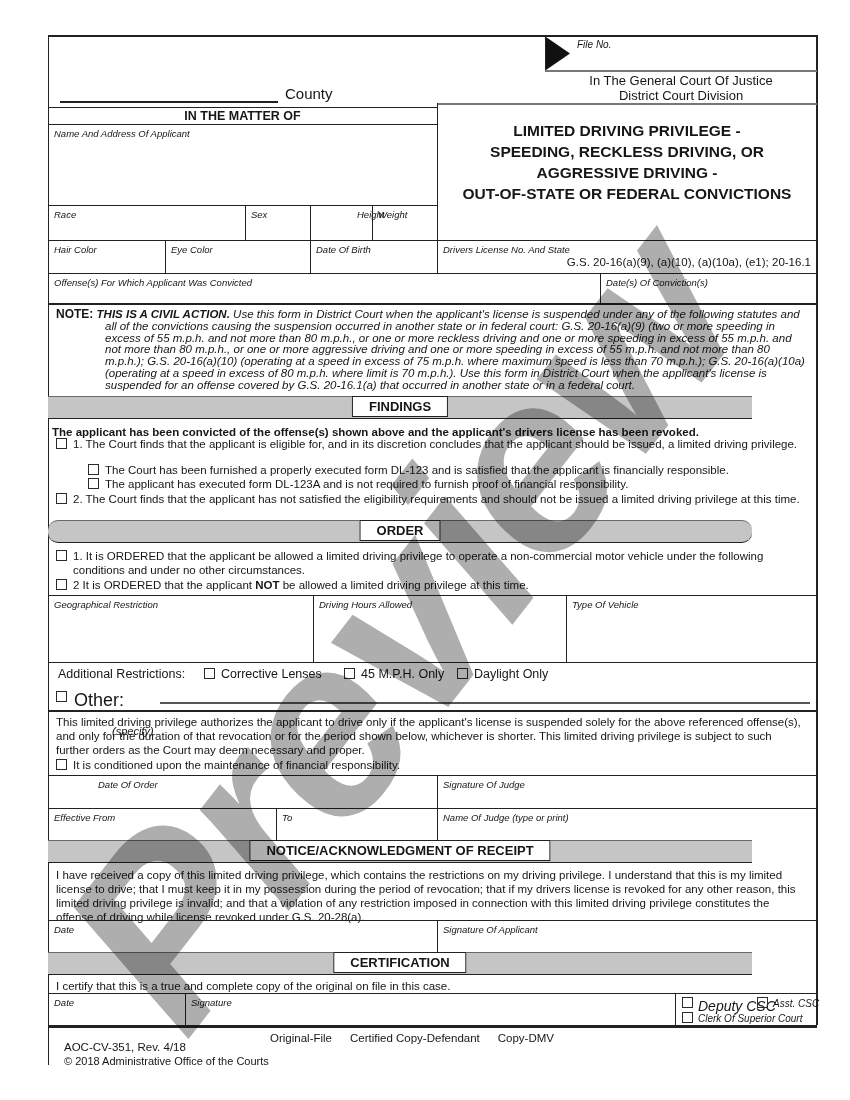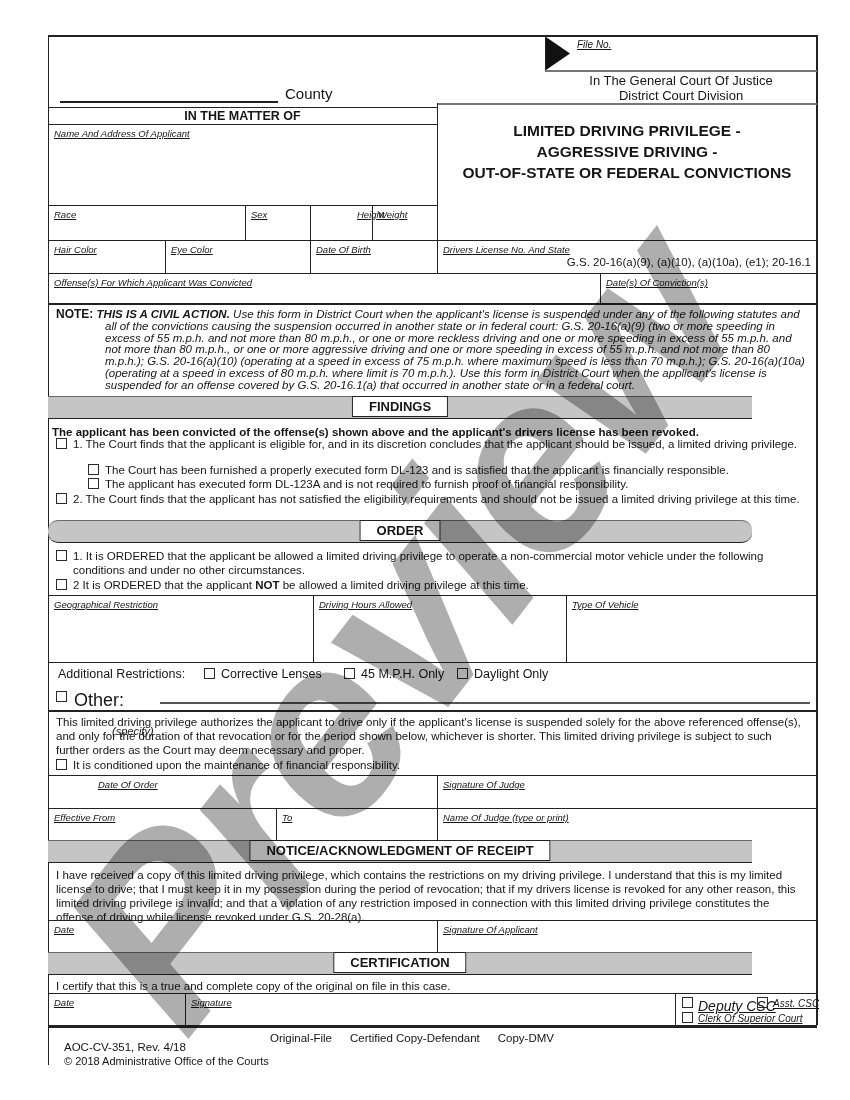--- a/index.html
+++ b/index.html
@@ -1,21 +1,21 @@
 <!DOCTYPE html>
 <html><head>
 <meta charset="utf-8">
 <style>
   html,body{margin:0;padding:0;background:#ffffff;}
   #page{position:relative;width:850px;height:1100px;background:#ffffff;overflow:hidden;
         font-family:"Liberation Sans",sans-serif;color:#161616;}
   .abs{position:absolute;}
   .hline{position:absolute;background:#222;height:1px;}
   .vline{position:absolute;background:#222;width:1px;}
-  .lbl{position:absolute;font:italic 9.5px "Liberation Sans",sans-serif;color:#161616;white-space:nowrap;text-decoration:underline;}
+  .lbl{position:absolute;font:italic 9.5px "Liberation Sans",sans-serif;color:#161616;white-space:nowrap;}
   .txt{font:11.5px/1.22 "Liberation Sans",sans-serif;color:#161616;}
   .bold{font-weight:bold;}
   .bar{position:absolute;left:48px;width:704px;height:23px;background:#c5c5c5;
        border-top:1px solid #6a6a6a;border-bottom:1.5px solid #222;box-sizing:border-box;}
   .barbox{position:absolute;top:-1px;left:50%;transform:translateX(-50%);background:#fff;
           border:1.5px solid #222;padding:2px 16px 2px 16px;font:bold 13px "Liberation Sans",sans-serif;white-space:nowrap;}
   .cb{display:inline-block;width:11px;height:11px;border:1.5px solid #2a2a2a;background:transparent;
       flex:none;box-sizing:border-box;}
   .ckrow{position:absolute;display:flex;gap:6px;align-items:flex-start;}
   .ckrow .cb{margin-top:1px;}
@@ -51,20 +51,21 @@
 
   <div class="hline" style="left:48px;top:107px;width:389px;"></div>
   <div class="abs bold" style="left:48px;top:109px;width:389px;text-align:center;font-size:12.5px;">IN THE MATTER OF</div>
   <div class="hline" style="left:48px;top:124px;width:389px;"></div>
   <div class="lbl" style="left:54px;top:128px;">Name And Address Of Applicant</div>
   <div class="abs" style="left:49px;top:126px;width:387px;height:78px;"></div>
 
   <div class="vline" style="left:437px;top:103px;height:170px;"></div>
   <div class="abs bold" style="left:437px;top:120px;width:380px;text-align:center;font-size:15.5px;line-height:21px;">
     <div>LIMITED DRIVING PRIVILEGE -</div>
+    <div>SPEEDING, RECKLESS DRIVING, OR</div>
     <div>AGGRESSIVE DRIVING -</div>
     <div>OUT-OF-STATE OR FEDERAL CONVICTIONS</div>
   </div>
   <div class="abs" style="left:437px;top:224px;width:374px;text-align:right;font-size:11.5px;margin-top:32px;">G.S. 20-16(a)(9), (a)(10), (a)(10a), (e1); 20-16.1</div>
 
   <div class="hline" style="left:48px;top:205px;width:389px;"></div>
   <div class="lbl" style="left:54px;top:209px;">Race</div>
   <div class="lbl" style="left:251px;top:209px;">Sex</div>
   <div class="lbl" style="left:316px;top:209px;margin-left:41px;">Height</div>
   <div class="lbl" style="left:378px;top:209px;">Weight</div>

